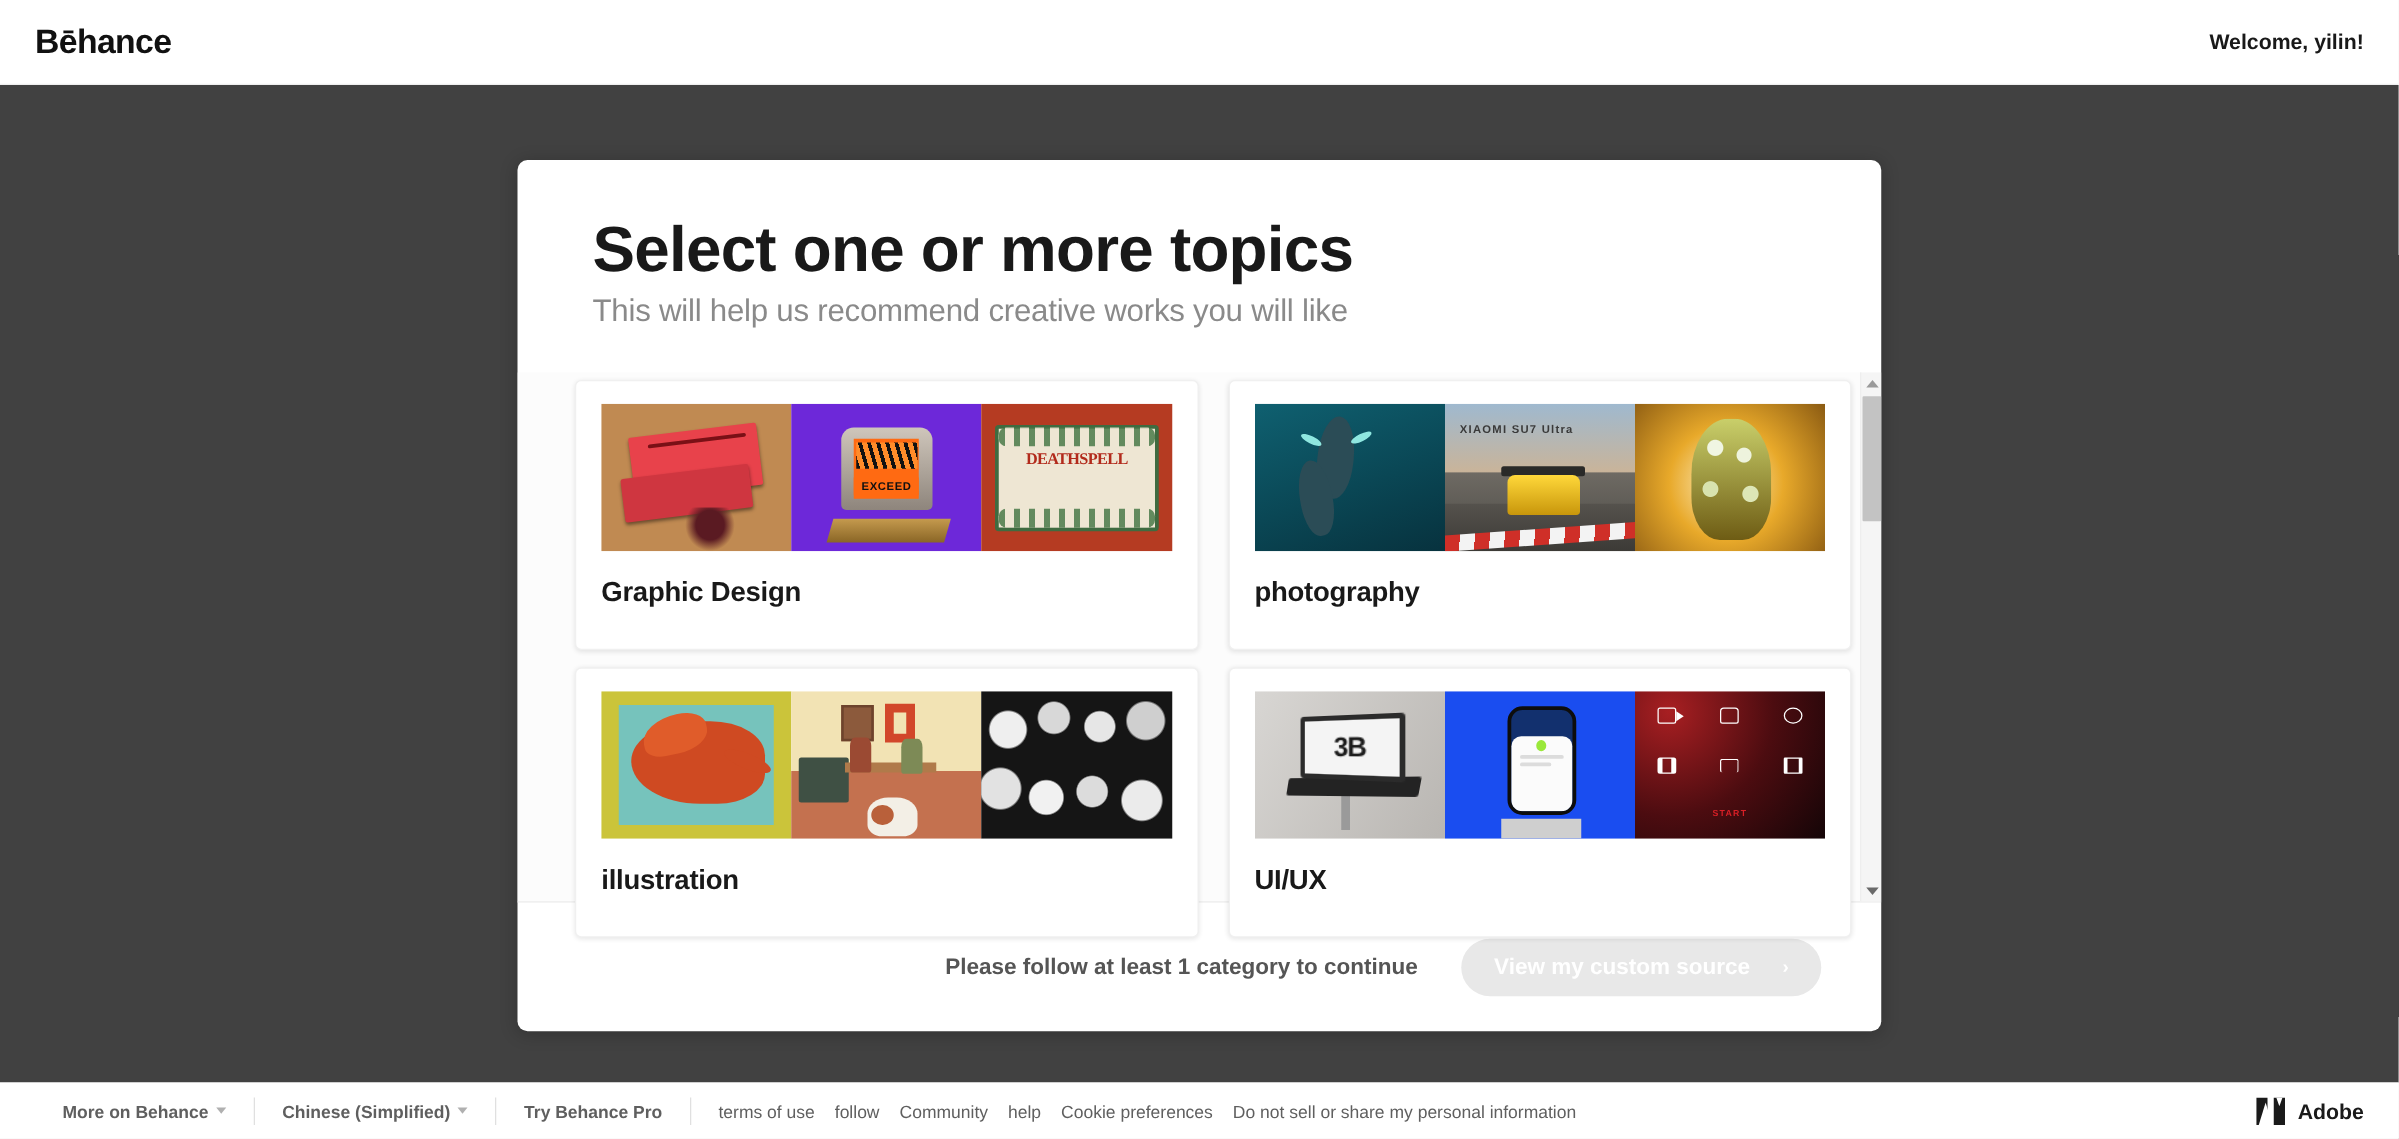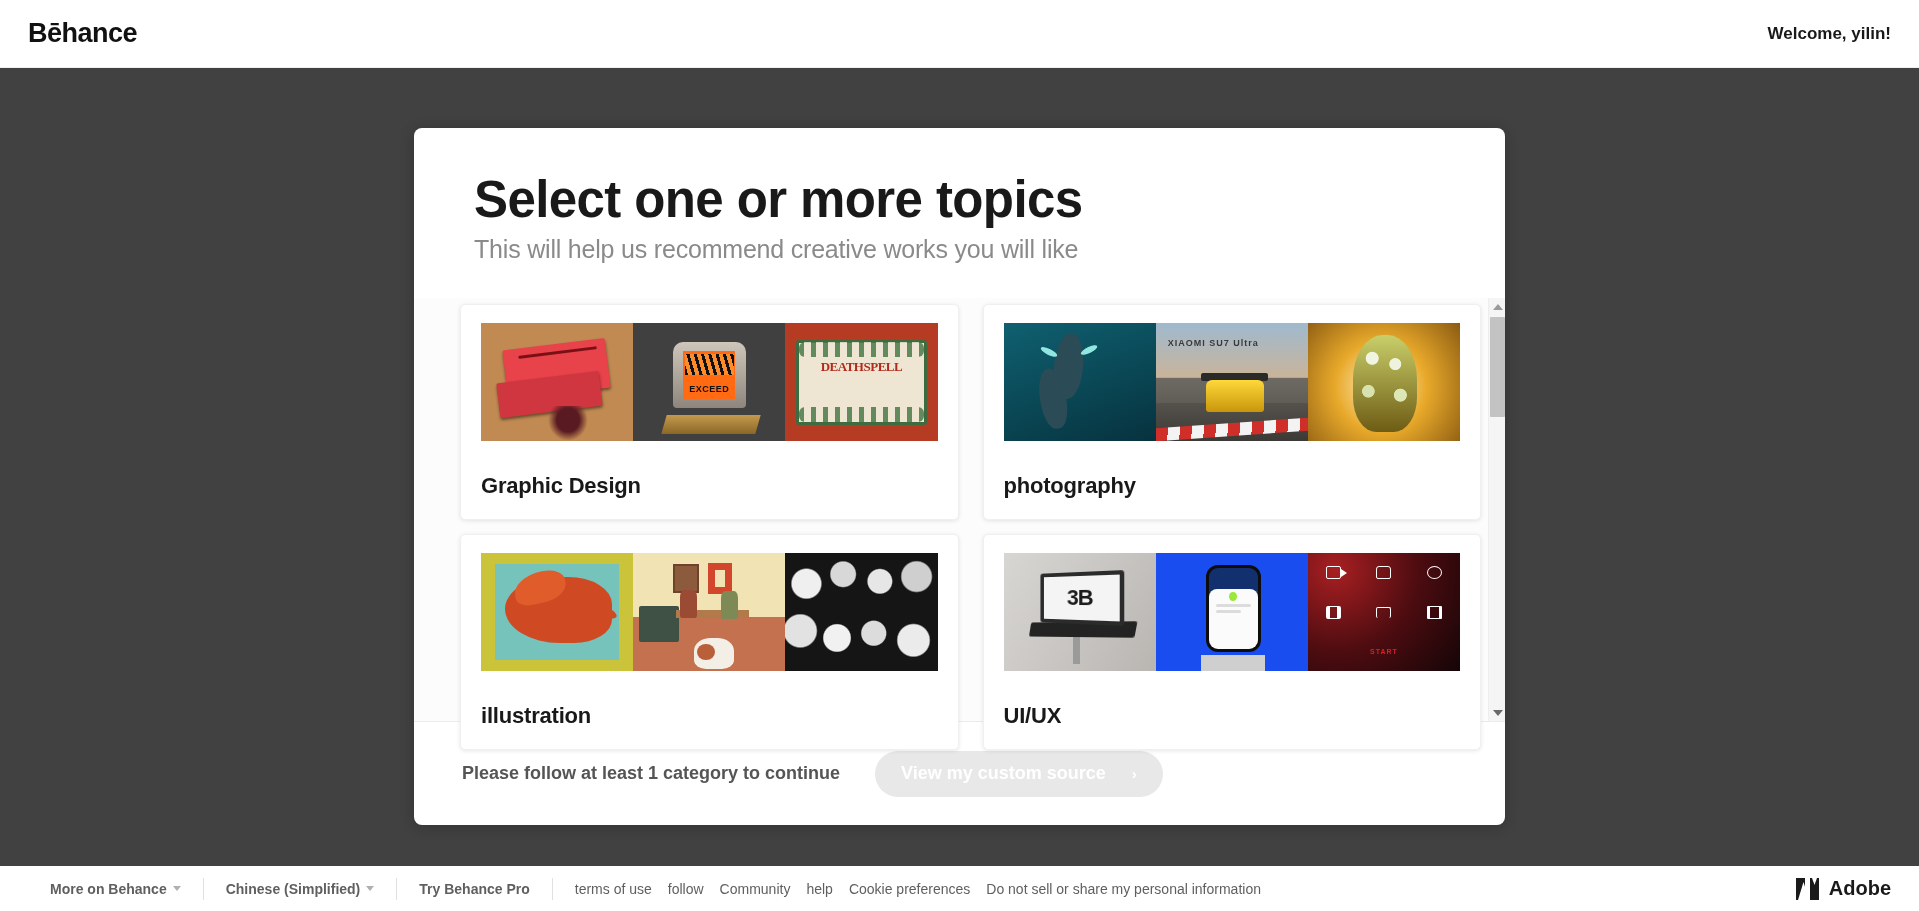--- a/index.html
+++ b/index.html
@@ -81,21 +81,21 @@
     padding: 18px 20px 0 20px;
     cursor: pointer;
     overflow: hidden;
   }
   .thumb-row {
     display: flex; height: 118px; width: 100%;
     overflow: hidden;
   }
   .thumb { flex: 1 1 33.33%; height: 100%; position: relative; overflow: hidden; }
   .topic-label {
-    margin-top: 32px;
+    margin-top: 20px;
     font-size: 22px; font-weight: bold; color: #191919;
     letter-spacing: -0.2px;
   }
 
   
   .scrollbar {
     position: absolute; top: 0; right: 0; width: 17px; height: 100%;
     background: #f5f5f5;
     border-left: 1px solid #eeeeee;
   }
@@ -116,21 +116,21 @@
   .sb-thumb {
     position: absolute; left: 1px; top: 19px;
     width: 15px; height: 100px;
     background: #c3c3c3; border-radius: 1px;
     cursor: pointer;
   }
 
   
   .cta-row {
     flex: 1;
-    display: flex; align-items: center; 
+    display: flex; align-items: center; justify-content: flex-end;
     padding: 0 48px;
     gap: 35px;
   }
   .cta-note { font-size: 18px; font-weight: bold; color: #555555; }
   .cta-button {
     background: #e8e8e8; color: #ffffff;
     border: none; border-radius: 30px;
     height: 46px; padding: 0 26px;
     font-family: "Liberation Sans", sans-serif;
     font-size: 18px; font-weight: bold;
@@ -158,21 +158,21 @@
     width: 0; height: 0;
     border-left: 4px solid transparent;
     border-right: 4px solid transparent;
     border-top: 5px solid #b0b0b0;
   }
   .foot-div { width: 1px; height: 22px; background: #e0e0e0; }
   .foot-links { display: flex; align-items: center; margin-left: 22px; }
   .foot-links span { margin-right: 16px; cursor: pointer; white-space: nowrap; text-align: center; }
   .adobe {
     margin-left: auto; display: flex; align-items: flex-end; gap: 9px;
-    color: #1a1a1a; font-size: 20px; font-weight: bold;
+    color: #1a1a1a; font-size: 17px; font-weight: bold;
   }
 
   
   
   .t-pizza { background:
       repeating-linear-gradient(48deg,#c98a50 0 11px,#b9763f 11px 22px),
       linear-gradient(#c08council,#c08) ;
     background-color:#c08a52; }
   .t-pizza .box1, .t-pizza .box2 {
     position:absolute; background:#e8424b; border-radius:2px;
@@ -182,21 +182,21 @@
   .t-pizza .box2 { left:11%; top:46%; width:68%; height:30%; transform:rotate(-7deg); background:#cf3640; }
   .t-pizza .script {
     position:absolute; left:24%; top:24%; width:52%; height:3px;
     background:#7a1016; border-radius:3px; transform:rotate(-7deg);
   }
   .t-pizza .wine {
     position:absolute; left:44%; top:70%; width:26%; height:30%;
     background:radial-gradient(ellipse at 50% 40%, #5a1a22 40%, rgba(90,26,34,0) 70%);
   }
 
-  .t-exceed { background:#404040; }
+  .t-exceed { background:#6d28d9; }
   .t-exceed .crt {
     position:absolute; left:26%; top:16%; width:48%; height:56%;
     background:linear-gradient(#cfc6bb,#8e857c);
     border-radius:10px 10px 4px 4px;
   }
   .t-exceed .screen {
     position:absolute; left:33%; top:24%; width:34%; height:40%;
     background:#ff6a12;
   }
   .t-exceed .bars {

